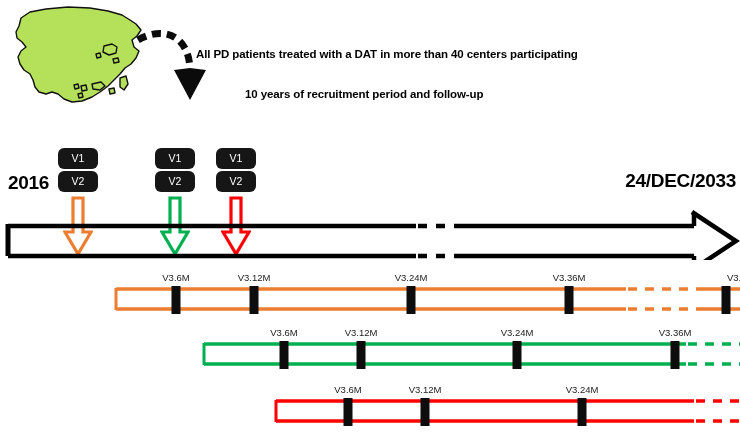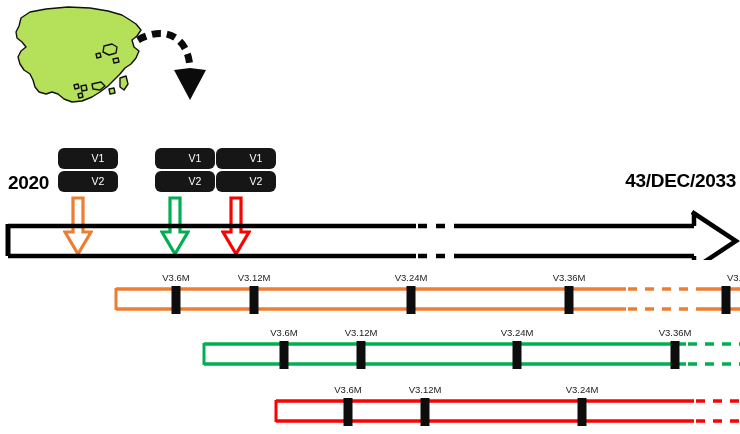--- a/index.html
+++ b/index.html
@@ -55,21 +55,20 @@
   .vbox {
     width: 40px;
     height: 21px;
     background: #161616;
     border-radius: 6px;
     color: #ffffff;
     font-size: 10.5px;
     text-align: center;
     line-height: 21px;
     margin-bottom: 2px;
-    padding-left: 20px;
   }
 
   
   .down-arrow { width: 30px; height: 62px; }
 
   
   #main-timeline { left: 4px; top: 204px; width: 736px; height: 56px; }
 
   
   .sub-row { height: 34px; margin-left: 36px; }
@@ -121,23 +120,25 @@
     </svg>
   </div>
 
   <div class="abs" id="curved-arrow">
     <svg width="90" height="95" viewBox="0 0 90 95" xmlns="http://www.w3.org/2000/svg">
       <path d="M8,20 C32,6 58,14 60,48" stroke="#0b0b0b" stroke-width="7" fill="none" stroke-dasharray="9 6" stroke-linecap="butt"></path>
       <polygon points="60,48 44,50 60,80 76,50" fill="#0b0b0b"></polygon>
     </svg>
   </div>
 
-
-  <div class="abs" id="year-label">2020</div>
-  <div class="abs" id="end-date-label">43/DEC/2033</div>
+  <div class="abs header-line" id="header-line-1">All PD patients treated with a DAT in more than 40 centers participating</div>
+  <div class="abs header-line" id="header-line-2">10 years of recruitment period and follow-up</div>
+
+  <div class="abs" id="year-label">2016</div>
+  <div class="abs" id="end-date-label">24/DEC/2033</div>
 
   <div class="abs vbox-group" style="left:58px; top:148px;">
     <div class="vbox">V1</div>
     <div class="vbox">V2</div>
   </div>
   <div class="abs vbox-group" style="left:155px; top:148px;">
     <div class="vbox">V1</div>
     <div class="vbox">V2</div>
   </div>
   <div class="abs vbox-group" style="left:216px; top:148px;">

